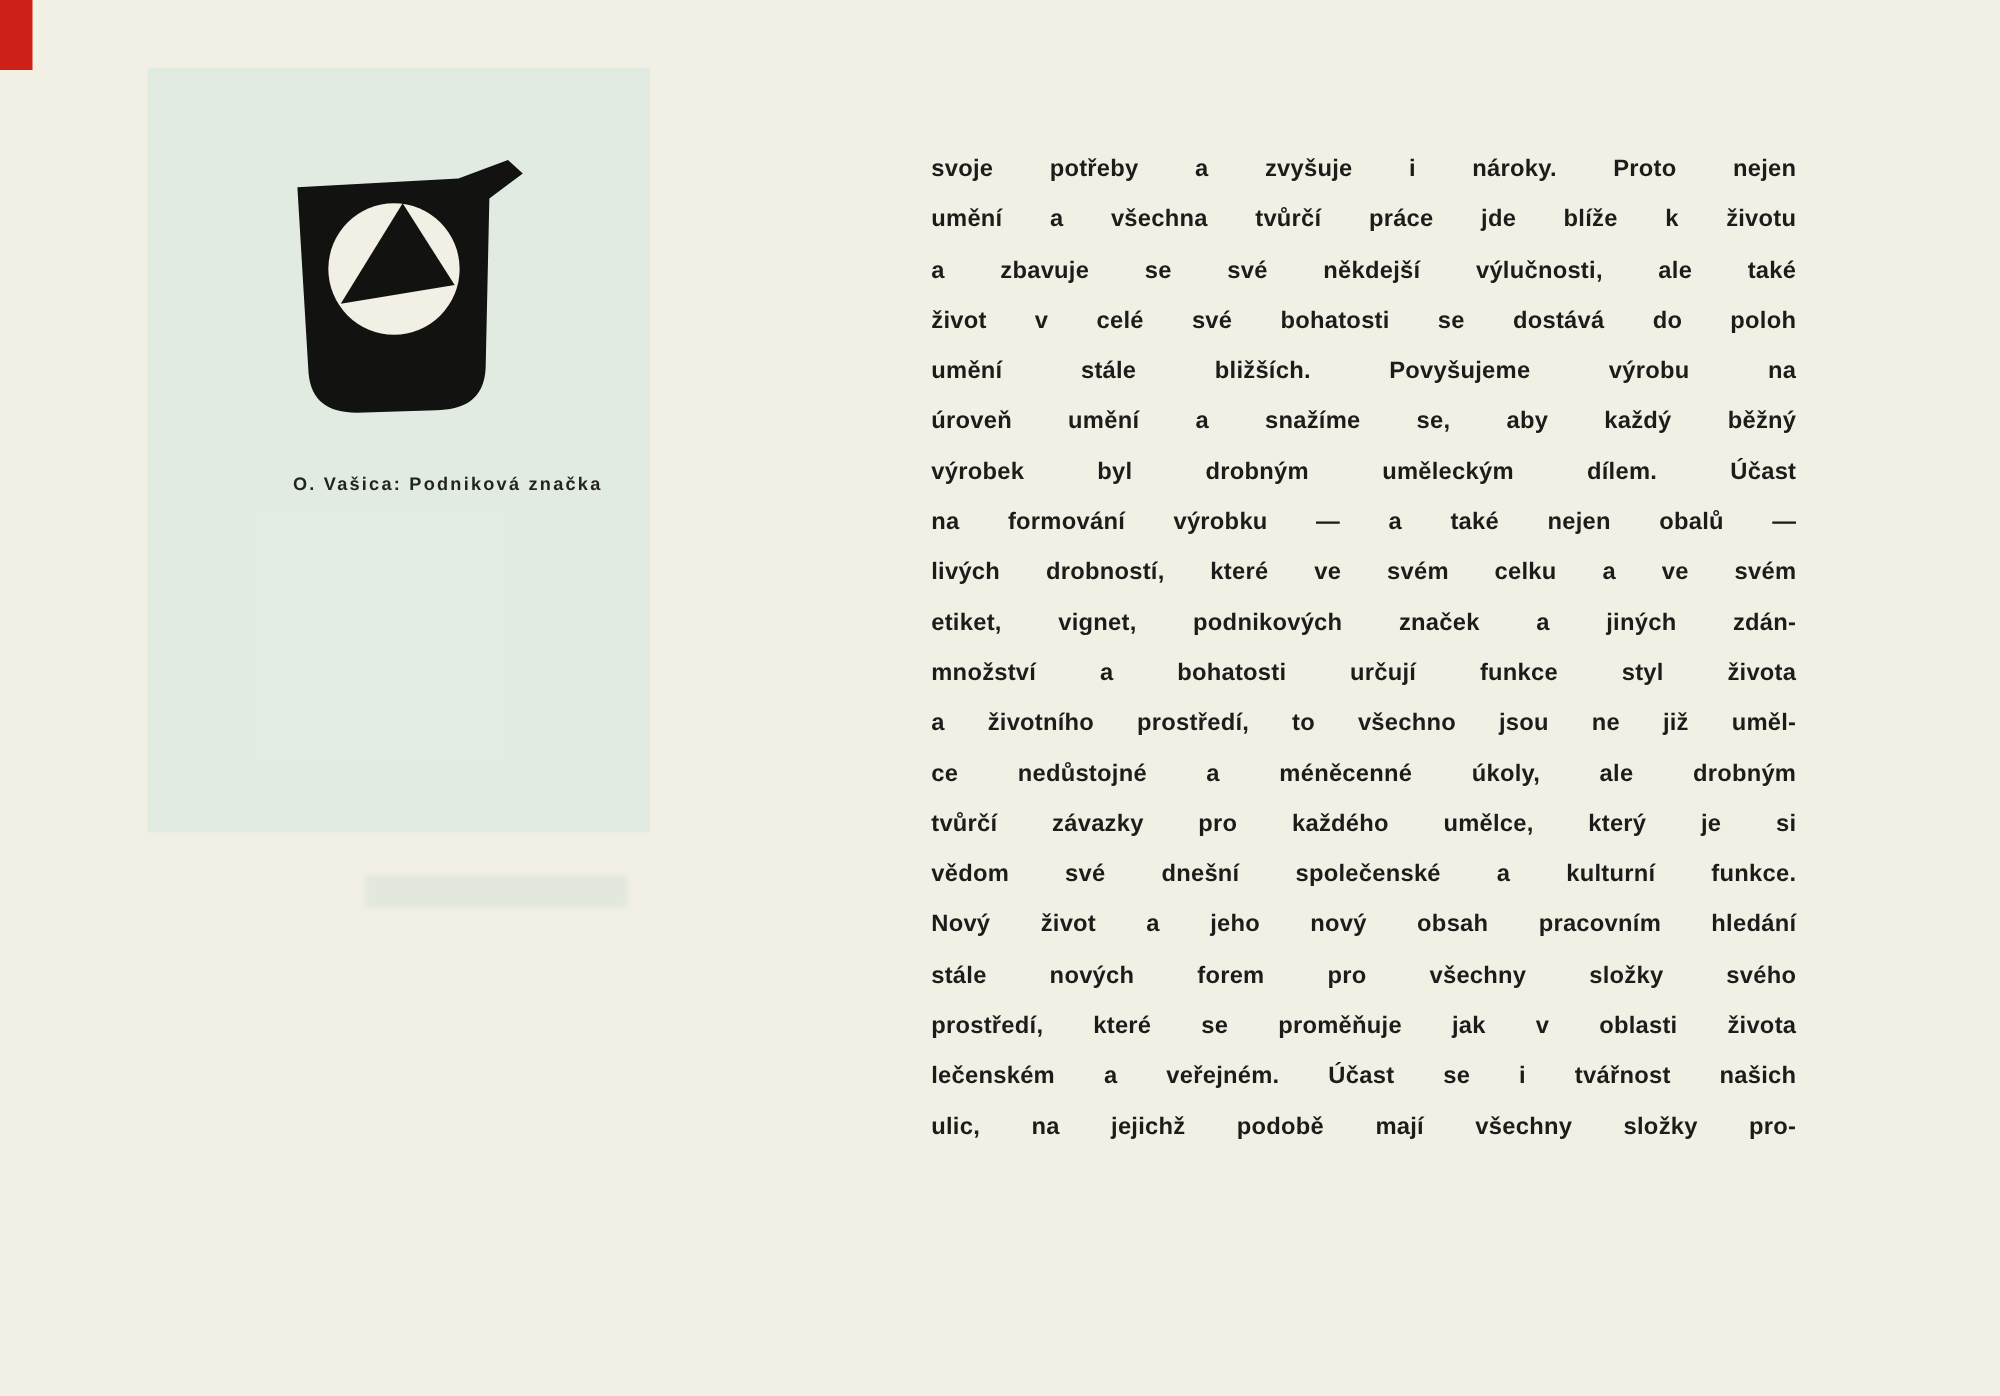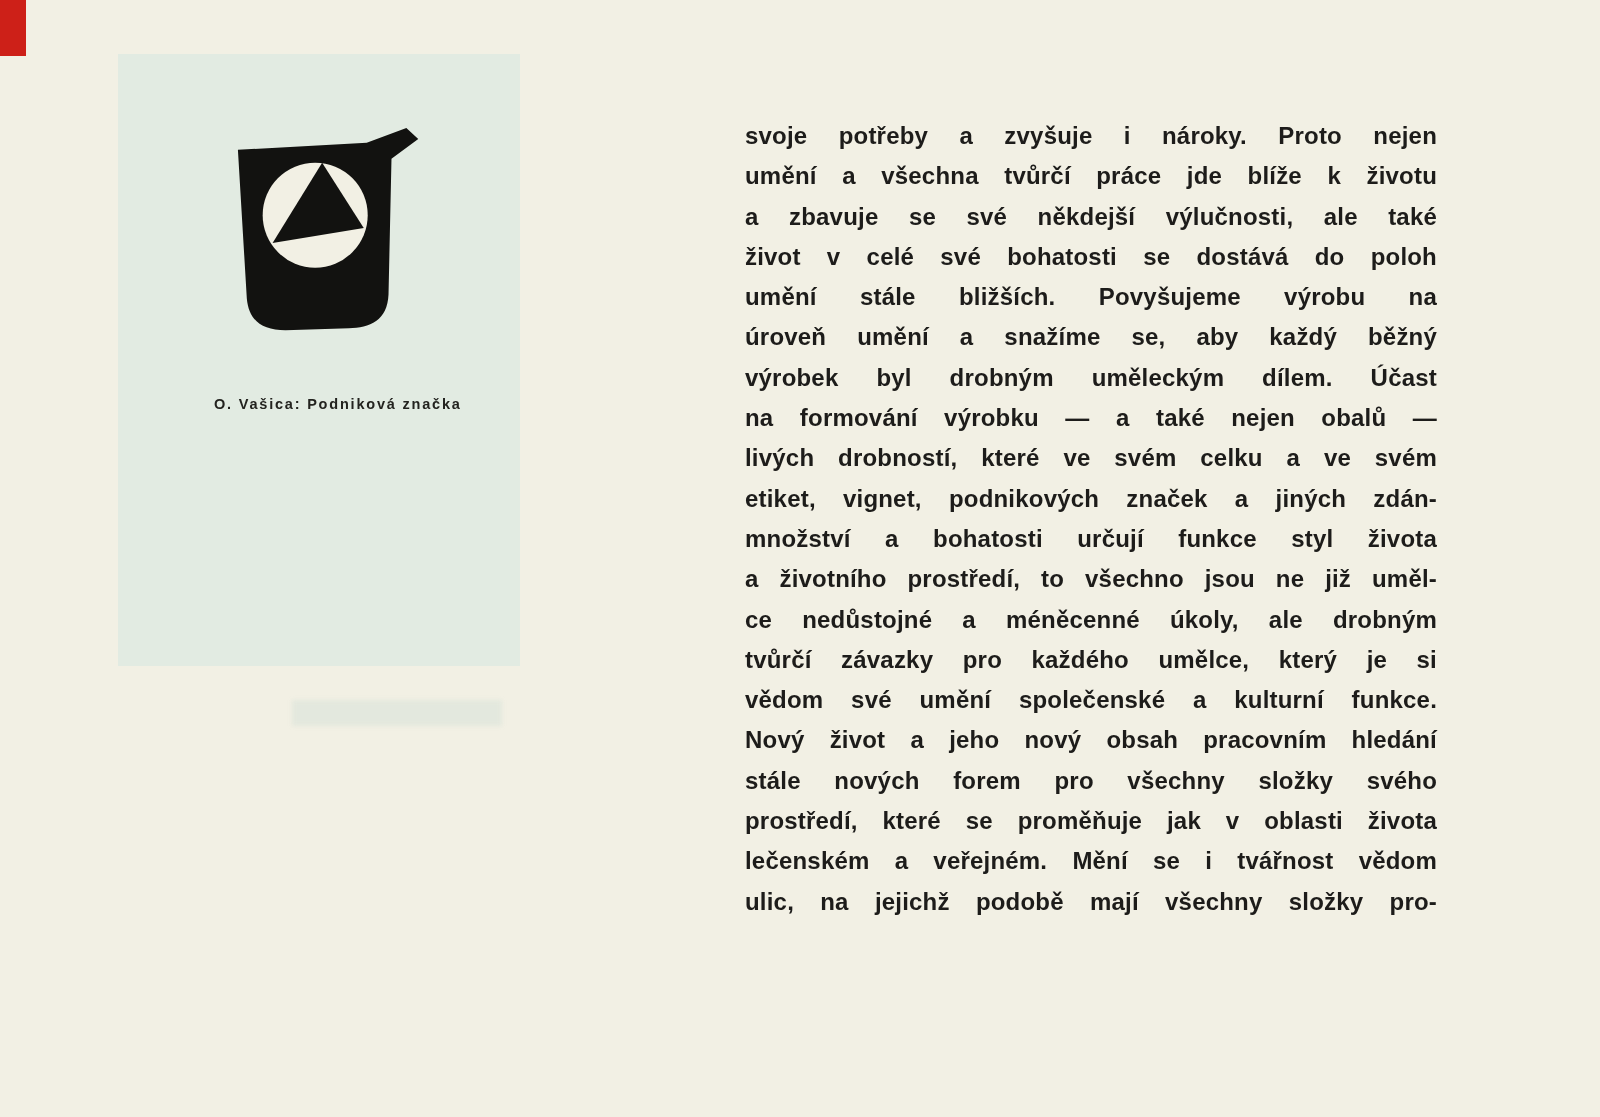--- a/index.html
+++ b/index.html
@@ -45,37 +45,38 @@
     position: absolute;
     left: 222px;
     top: 126px;
     margin: 0;
     width: 260px;
   }
   figure.logo-figure svg {
     display: block;
   }
   figcaption.caption {
-    margin-top: 52px;
+    margin-top: 36px;
     margin-left: -8px;
     font-size: 14.5px;
     font-weight: 700;
     letter-spacing: 1.8px;
     color: #23231f;
     white-space: nowrap;
+    text-align: right;
   }
   .textcol {
     position: absolute;
     left: 745px;
     top: 116px;
     width: 692px;
     color: #1d1c1a;
   }
   .textcol .line {
-    font-size: 24px;
+    font-size: 19px;
     font-weight: 700;
     line-height: 40.3px;
     letter-spacing: 0.2px;
     text-align: justify;
     text-align-last: justify;
     -moz-text-align-last: justify;
     text-justify: inter-word;
     white-space: normal;
   }
 </style>
@@ -117,21 +118,21 @@
     <div class="line">umění stále bližších. Povyšujeme výrobu na</div>
     <div class="line">úroveň umění a snažíme se, aby každý běžný</div>
     <div class="line">výrobek byl drobným uměleckým dílem. Účast</div>
     <div class="line">na formování výrobku — a také nejen obalů —</div>
     <div class="line">livých drobností, které ve svém celku a ve svém</div>
     <div class="line">etiket, vignet, podnikových značek a jiných zdán-</div>
     <div class="line">množství a bohatosti určují funkce styl života</div>
     <div class="line">a životního prostředí, to všechno jsou ne již uměl-</div>
     <div class="line">ce nedůstojné a méněcenné úkoly, ale drobným</div>
     <div class="line">tvůrčí závazky pro každého umělce, který je si</div>
-    <div class="line">vědom své umění společenské a kulturní funkce.</div>
+    <div class="line">vědom své dnešní společenské a kulturní funkce.</div>
     <div class="line">Nový život a jeho nový obsah pracovním hledání</div>
     <div class="line">stále nových forem pro všechny složky svého</div>
     <div class="line">prostředí, které se proměňuje jak v oblasti života</div>
-    <div class="line">lečenském a veřejném. Mění se i tvářnost vědom</div>
+    <div class="line">lečenském a veřejném. Účast se i tvářnost našich</div>
     <div class="line">ulic, na jejichž podobě mají všechny složky pro-</div>
   </div>
 
 </div>
 
 </body></html>

